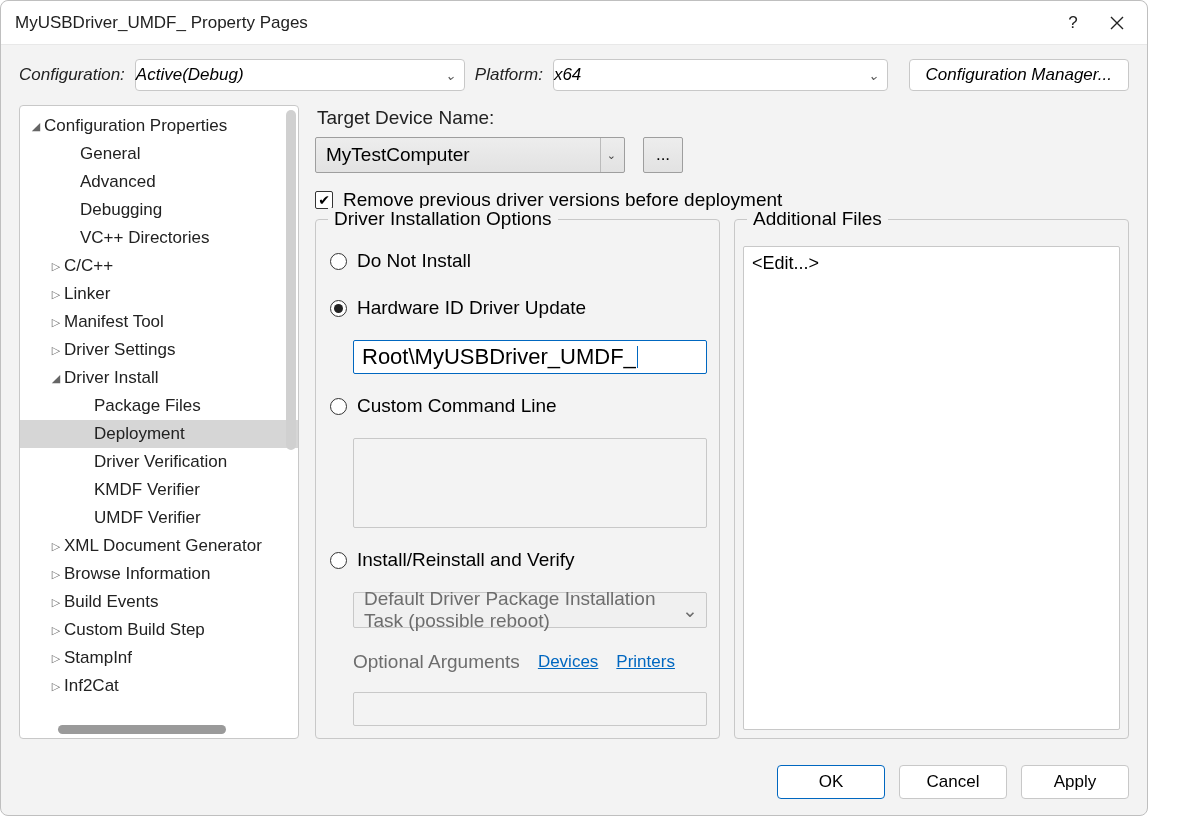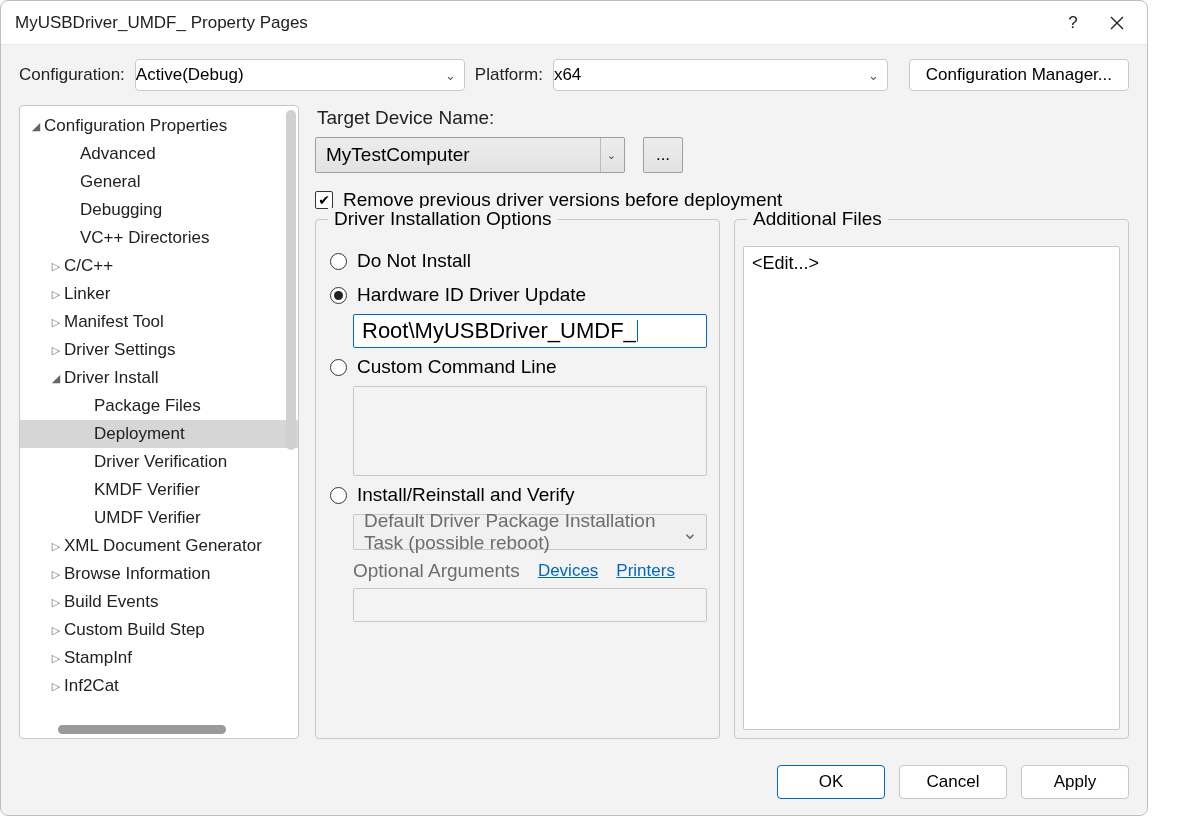--- a/index.html
+++ b/index.html
@@ -25,20 +25,21 @@
   .titlebar .spacer { flex:1; }
   .titlebtn {
     width:44px; height:32px;
     display:flex; align-items:center; justify-content:center;
     font-size:17px; color:#222; cursor:pointer;
   }
   .toolbar {
     display:flex; align-items:center; gap:10px;
     padding:14px 18px 10px 18px;
     font-size:17px;
+    font-style:italic;
   }
   .label { color:#222; }
   .combo {
     background:#fff;
     border:1px solid #c8c8c8;
     border-radius:4px;
     height:32px;
     display:flex; align-items:center; justify-content:space-between;
     padding:0 8px 0 0;
     font-size:17px;
@@ -204,25 +205,25 @@
   <div class="body">
 
     <div class="tree">
       <div class="tree-inner" id="tree-inner">
           <div class="node" style="padding-left: 8px;">
             <span class="exp">◢</span>
             <span>Configuration Properties</span>
           </div>
           <div class="node" style="padding-left: 44px;">
             <span class="exp"></span>
+            <span>General</span>
+          </div>
+          <div class="node" style="padding-left: 44px;">
+            <span class="exp"></span>
             <span>Advanced</span>
-          </div>
-          <div class="node" style="padding-left: 44px;">
-            <span class="exp"></span>
-            <span>General</span>
           </div>
           <div class="node" style="padding-left: 44px;">
             <span class="exp"></span>
             <span>Debugging</span>
           </div>
           <div class="node" style="padding-left: 44px;">
             <span class="exp"></span>
             <span>VC++ Directories</span>
           </div>
           <div class="node" style="padding-left: 28px;">
@@ -307,21 +308,21 @@
         </div>
       </div>
 
       <div class="chkrow">
         <div class="chk">✔</div>
         <span>Remove previous driver versions before deployment</span>
       </div>
 
       <div class="twocol">
 
-        <div class="group" style="display:flex;flex-direction:column;gap:4px;">
+        <div class="group" style="display:flex;flex-direction:column;gap:17px;">
           <div class="legend">Driver Installation Options</div>
 
           <div class="radio-row">
             <div class="radio"></div>
             <span>Do Not Install</span>
           </div>
 
           <div class="radio-row">
             <div class="radio checked"></div>
             <span>Hardware ID Driver Update</span>

